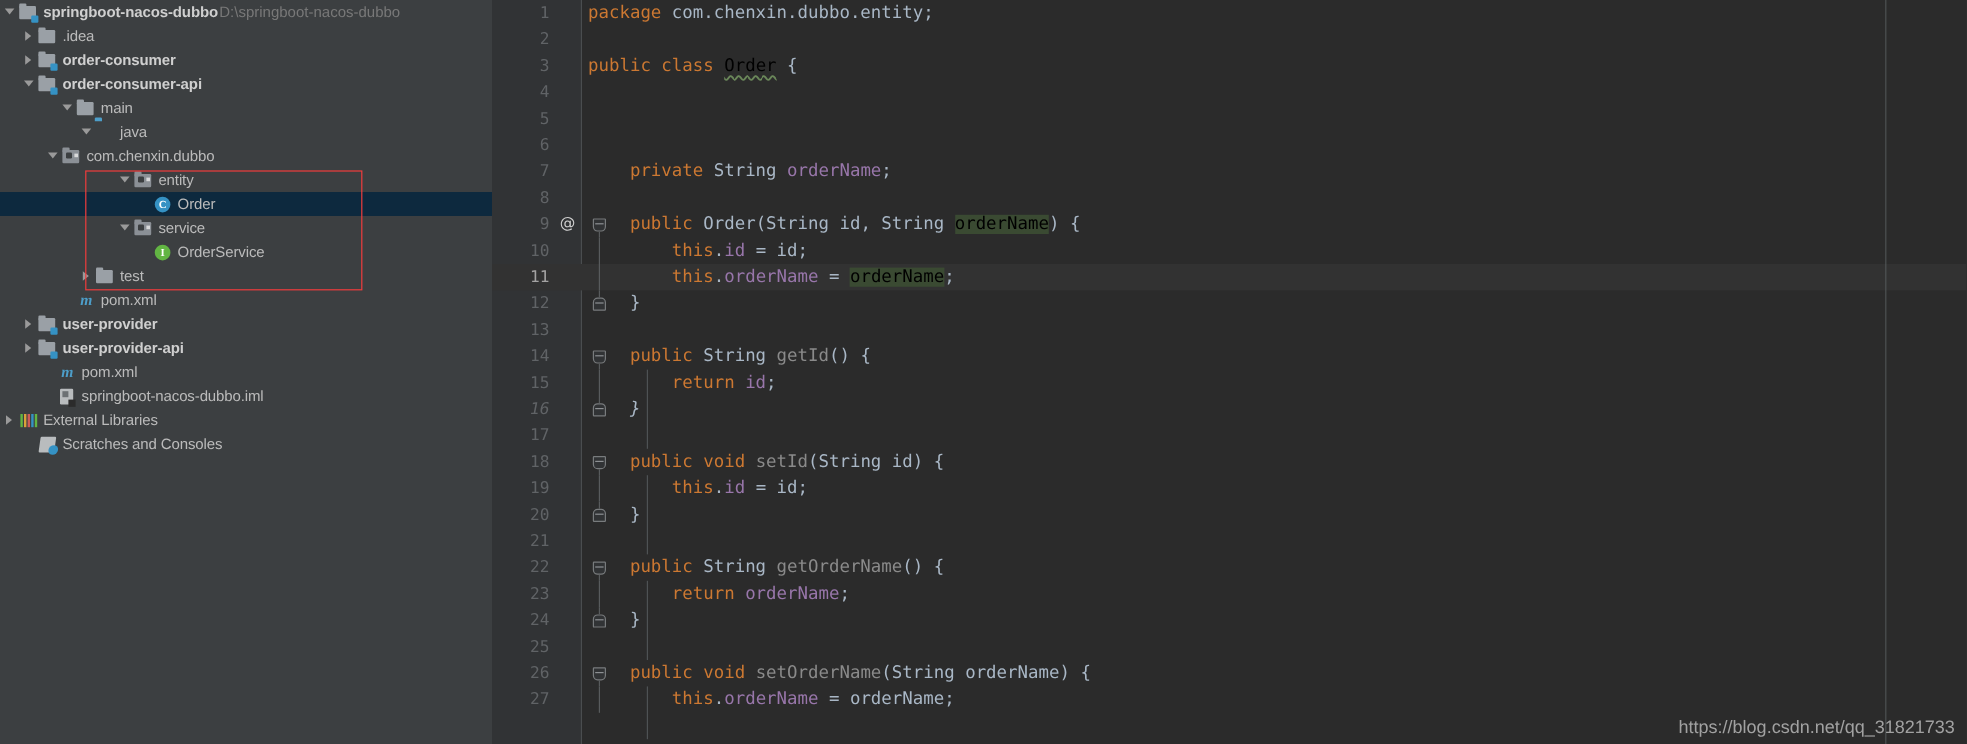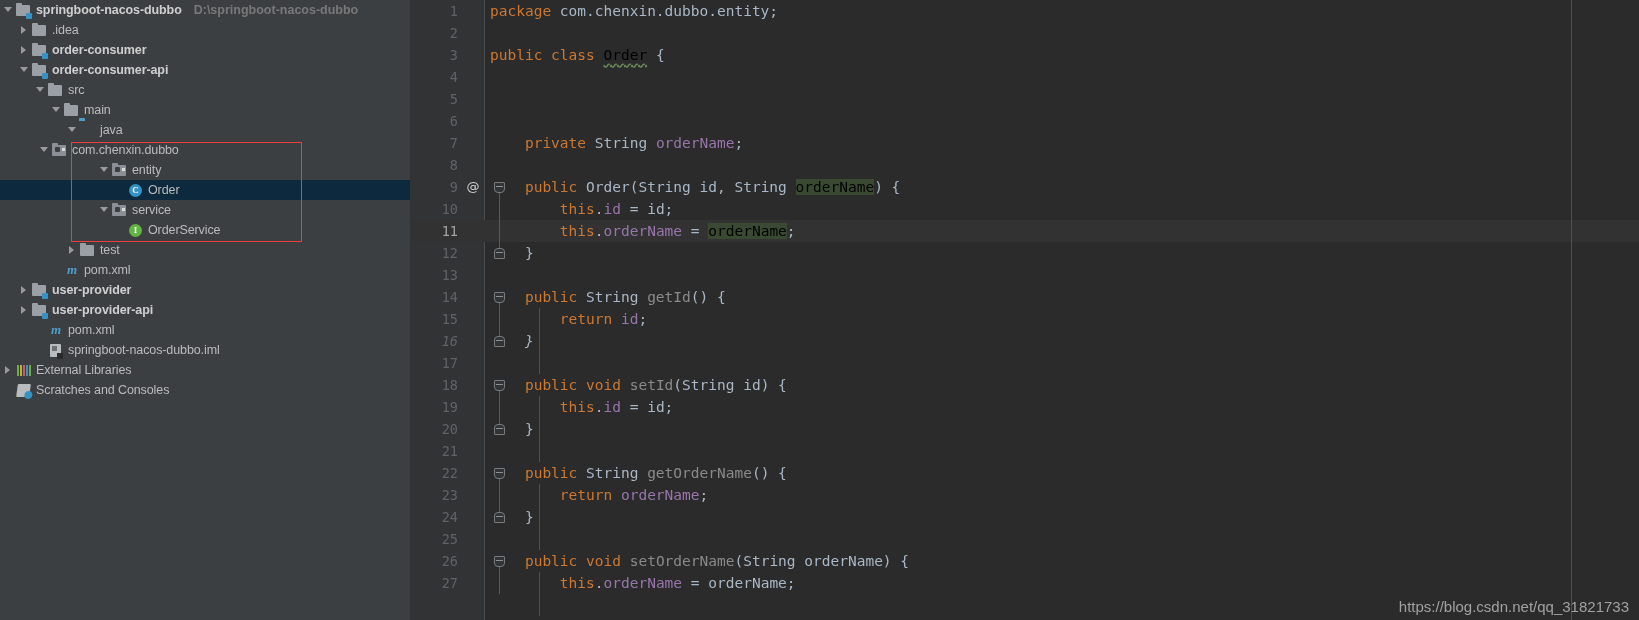--- a/index.html
+++ b/index.html
@@ -64,22 +64,22 @@
   .tree-row .ico {
     width: 18px; height: 20px;
     flex: 0 0 18px;
     position: relative;
     margin-right: 3px;
   }
   .tree-row .lbl { letter-spacing: -0.1px; }
   .tree-row .lbl.bold { font-weight: bold; color: #cfcfcf; }
   .tree-row .sublbl {
     color: #787878;
-    margin-left: 12px;
-    font-weight: bold;
+    margin-left: 1px;
+    font-weight: normal;
     font-size: 12.5px;
   }
 
   
   .ic-folder, .ic-folder-src, .ic-folder-res, .ic-pkg, .ic-module {
     position: absolute; left: 1px; top: 5px;
     width: 14px; height: 11px; border-radius: 1px;
   }
   .ic-folder { background: #9aa0a6; }
   .ic-folder::before {
@@ -332,27 +332,20 @@
           </span>
           <span class="lbl bold">order-consumer</span>
         </div>
         <div class="tree-row" style="padding-left: 18px;">
           <span class="arrow expanded"></span>
           <span class="ico">
             <span class="ic-module"></span>
           </span>
           <span class="lbl bold">order-consumer-api</span>
         </div>
-        <div class="tree-row" style="padding-left: 34px;">
-          <span class="arrow expanded"></span>
-          <span class="ico">
-            <span class="ic-folder"></span>
-          </span>
-          <span class="lbl">src</span>
-        </div>
         <div class="tree-row" style="padding-left: 50px;">
           <span class="arrow expanded"></span>
           <span class="ico">
             <span class="ic-folder"></span>
           </span>
           <span class="lbl">main</span>
         </div>
         <div class="tree-row" style="padding-left: 66px;">
           <span class="arrow expanded"></span>
           <span class="ico"><span class="ic-folder-blue"></span></span>
@@ -441,21 +434,21 @@
             <span class="ic-libs">
               <span></span>
               <span></span>
               <span></span>
               <span></span>
               <span></span>
             </span>
           </span>
           <span class="lbl">External Libraries</span>
         </div>
-        <div class="tree-row" style="padding-left: 2px;">
+        <div class="tree-row" style="padding-left: 2px; margin-left: 16px;">
           <span class="arrow "></span>
           <span class="ico">
             <span class="ic-scratch"></span>
           </span>
           <span class="lbl">Scratches and Consoles</span>
         </div>
       </div>
     <div id="tree-annotation-box"></div>
   </div>
 

